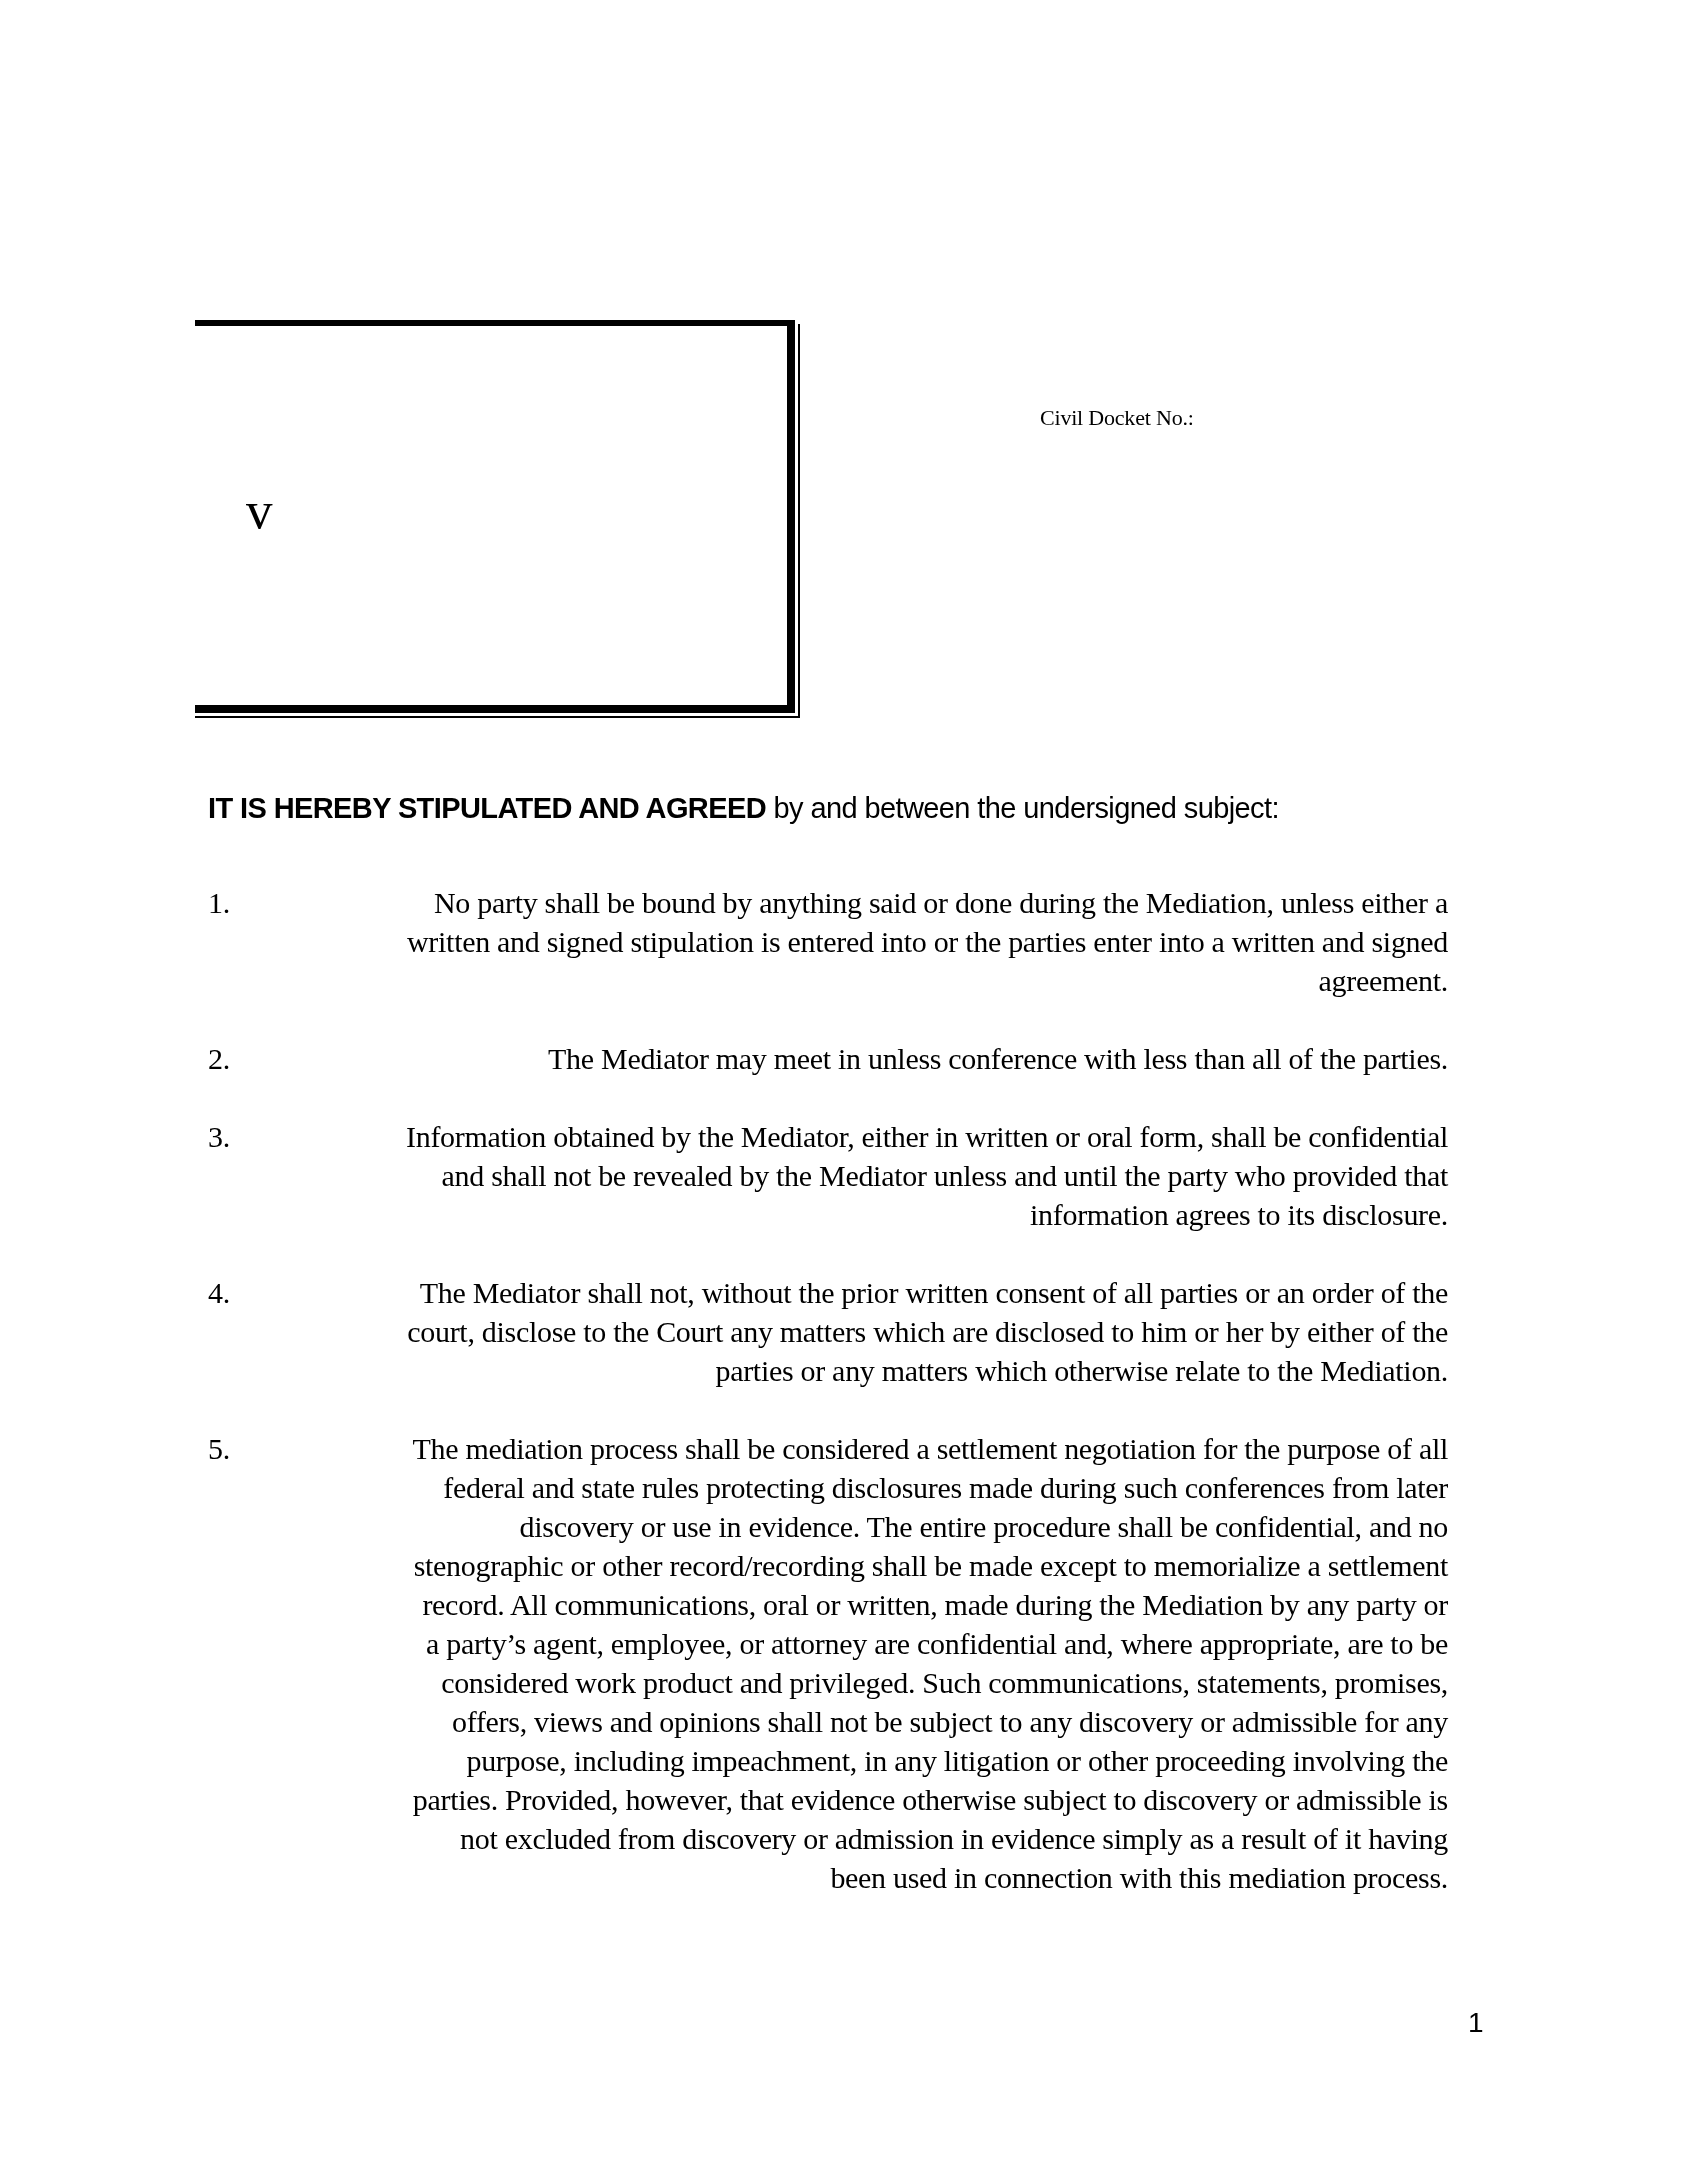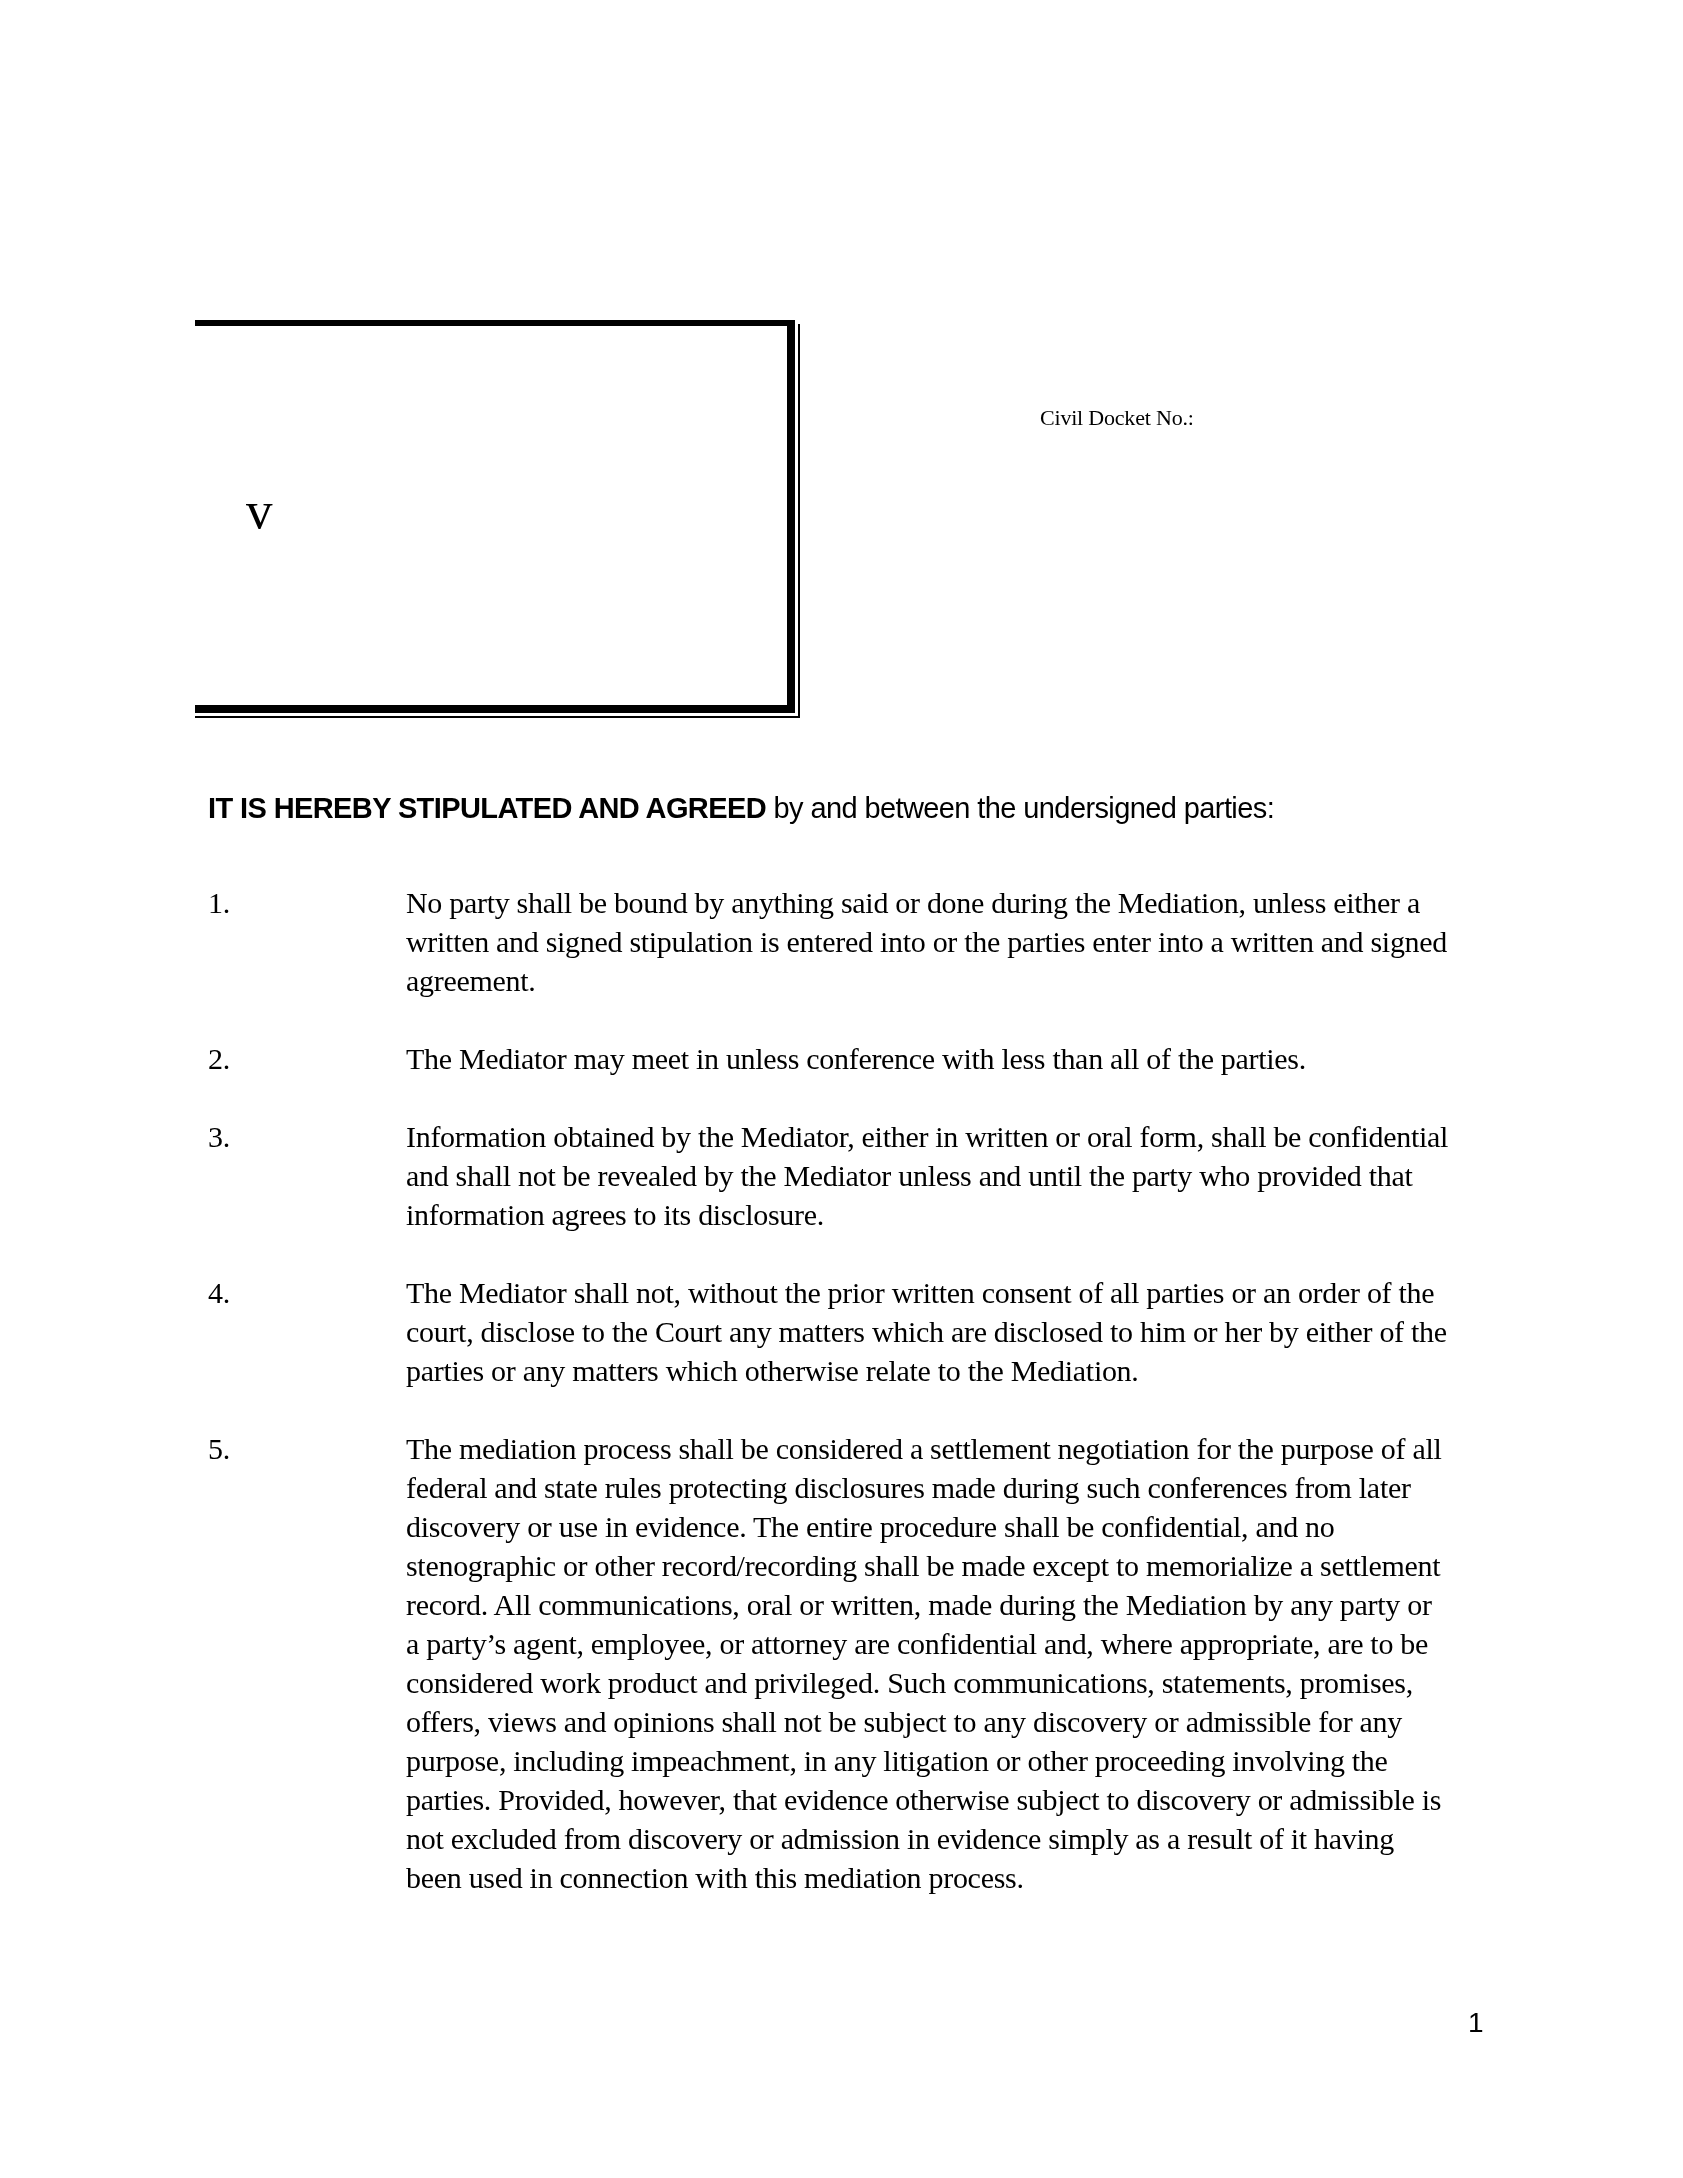--- a/index.html
+++ b/index.html
@@ -98,20 +98,21 @@
     display: flex;
     align-items: flex-start;
     margin: 0 0 39px 0;
   }
   .para-num {
     flex: none;
     width: 198px;
   }
   .para-text {
     width: 1042px;
+    text-align: right;
   }
 
   .pageno {
     position: absolute;
     left: 1468px;
     top: 2006px;
     font-family: "Liberation Sans", "DejaVu Sans", sans-serif;
     font-size: 28px;
     line-height: 34px;
   }
@@ -121,21 +122,21 @@
 
 <div class="page">
 
 
   <div class="caption-box">
     <span class="versus">v</span>
   </div>
 
   <div class="docket">Civil Docket No.:</div>
 
-  <p class="stip"><strong>IT IS HEREBY STIPULATED AND AGREED</strong><span> by and between the undersigned parties:</span></p>
+  <p class="stip"><strong>IT IS HEREBY STIPULATED AND AGREED</strong><span> by and between the undersigned subject:</span></p>
 
   <ol class="paras">
     <li class="para">
       <span class="para-num">1.</span>
       <span class="para-text">No party shall be bound by anything said or done during the Mediation, unless either a written and signed stipulation is entered into or the parties enter into a written and signed agreement.</span>
     </li>
     <li class="para">
       <span class="para-num">2.</span>
       <span class="para-text">The Mediator may meet in unless conference with less than all of the parties.</span>
     </li>

